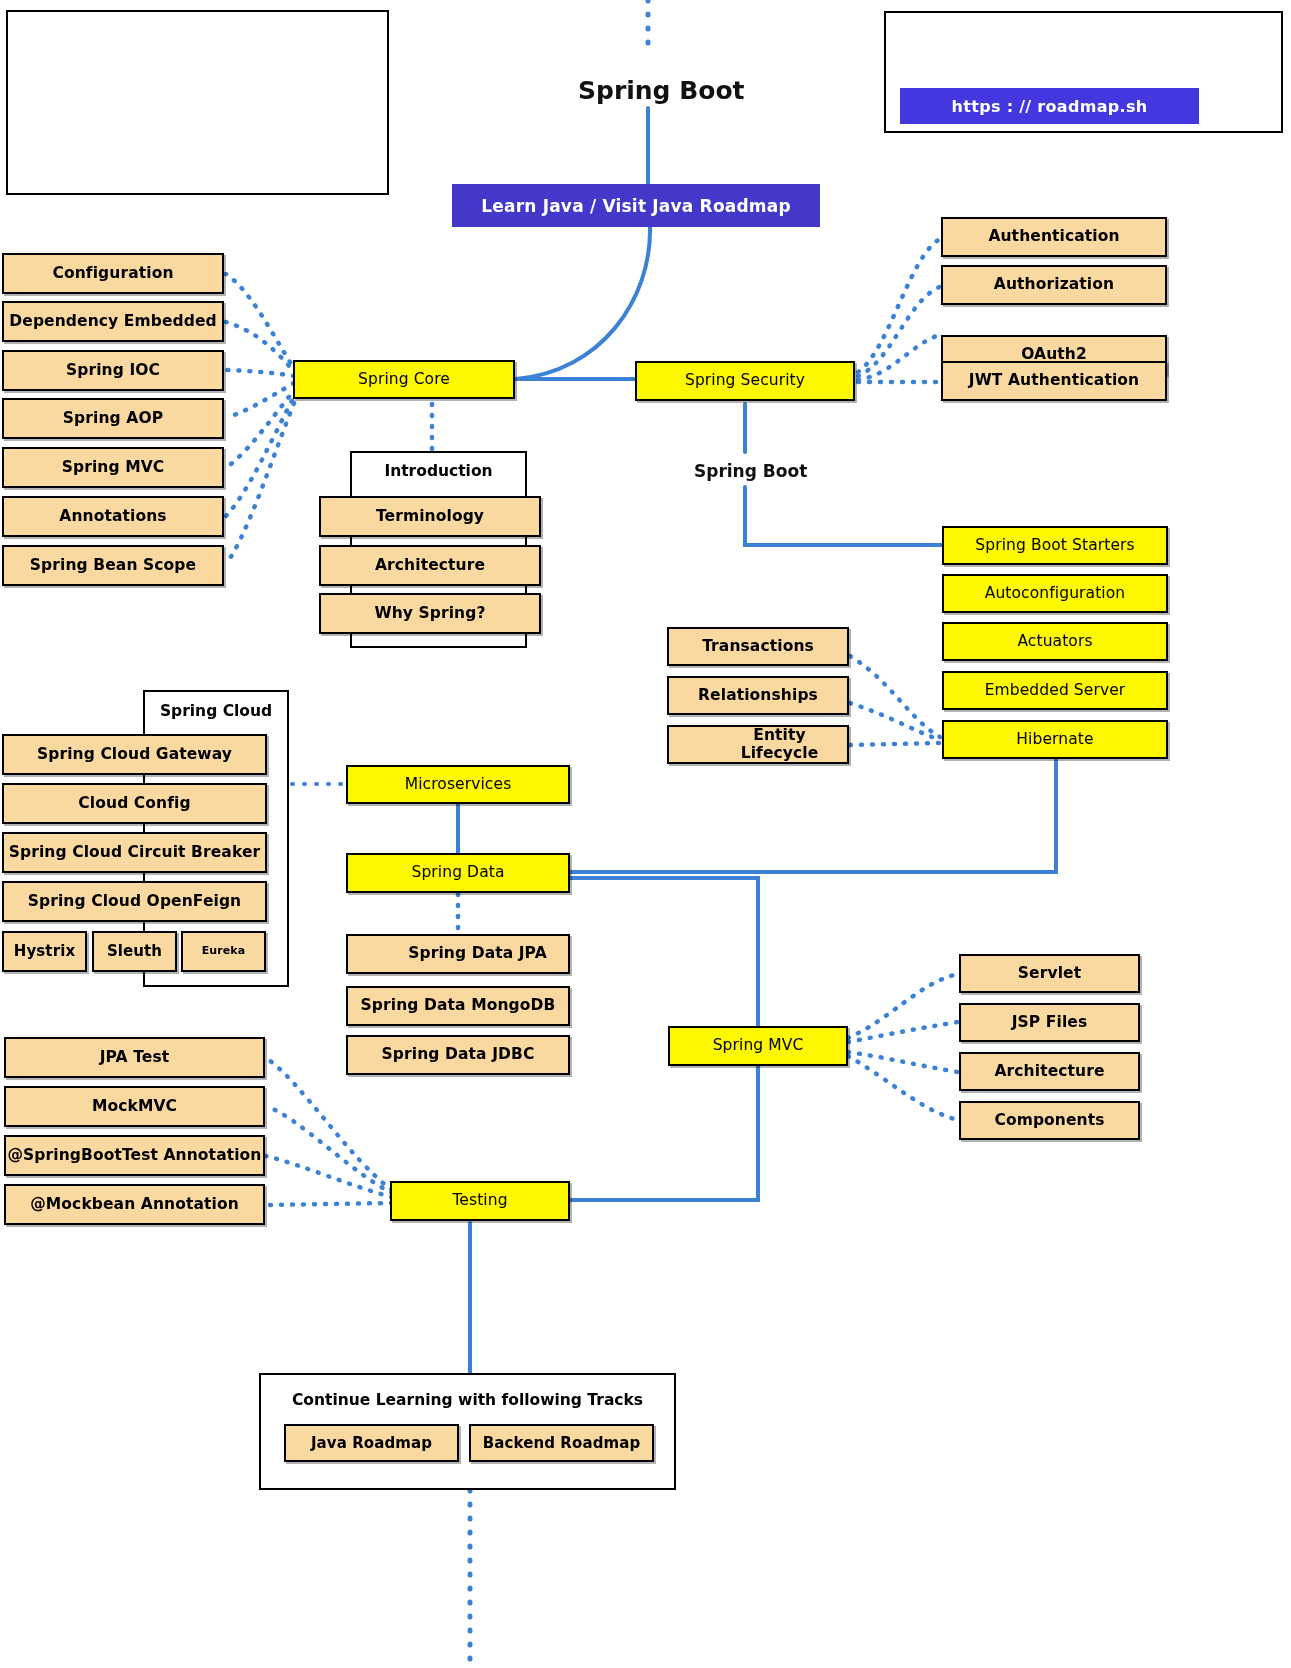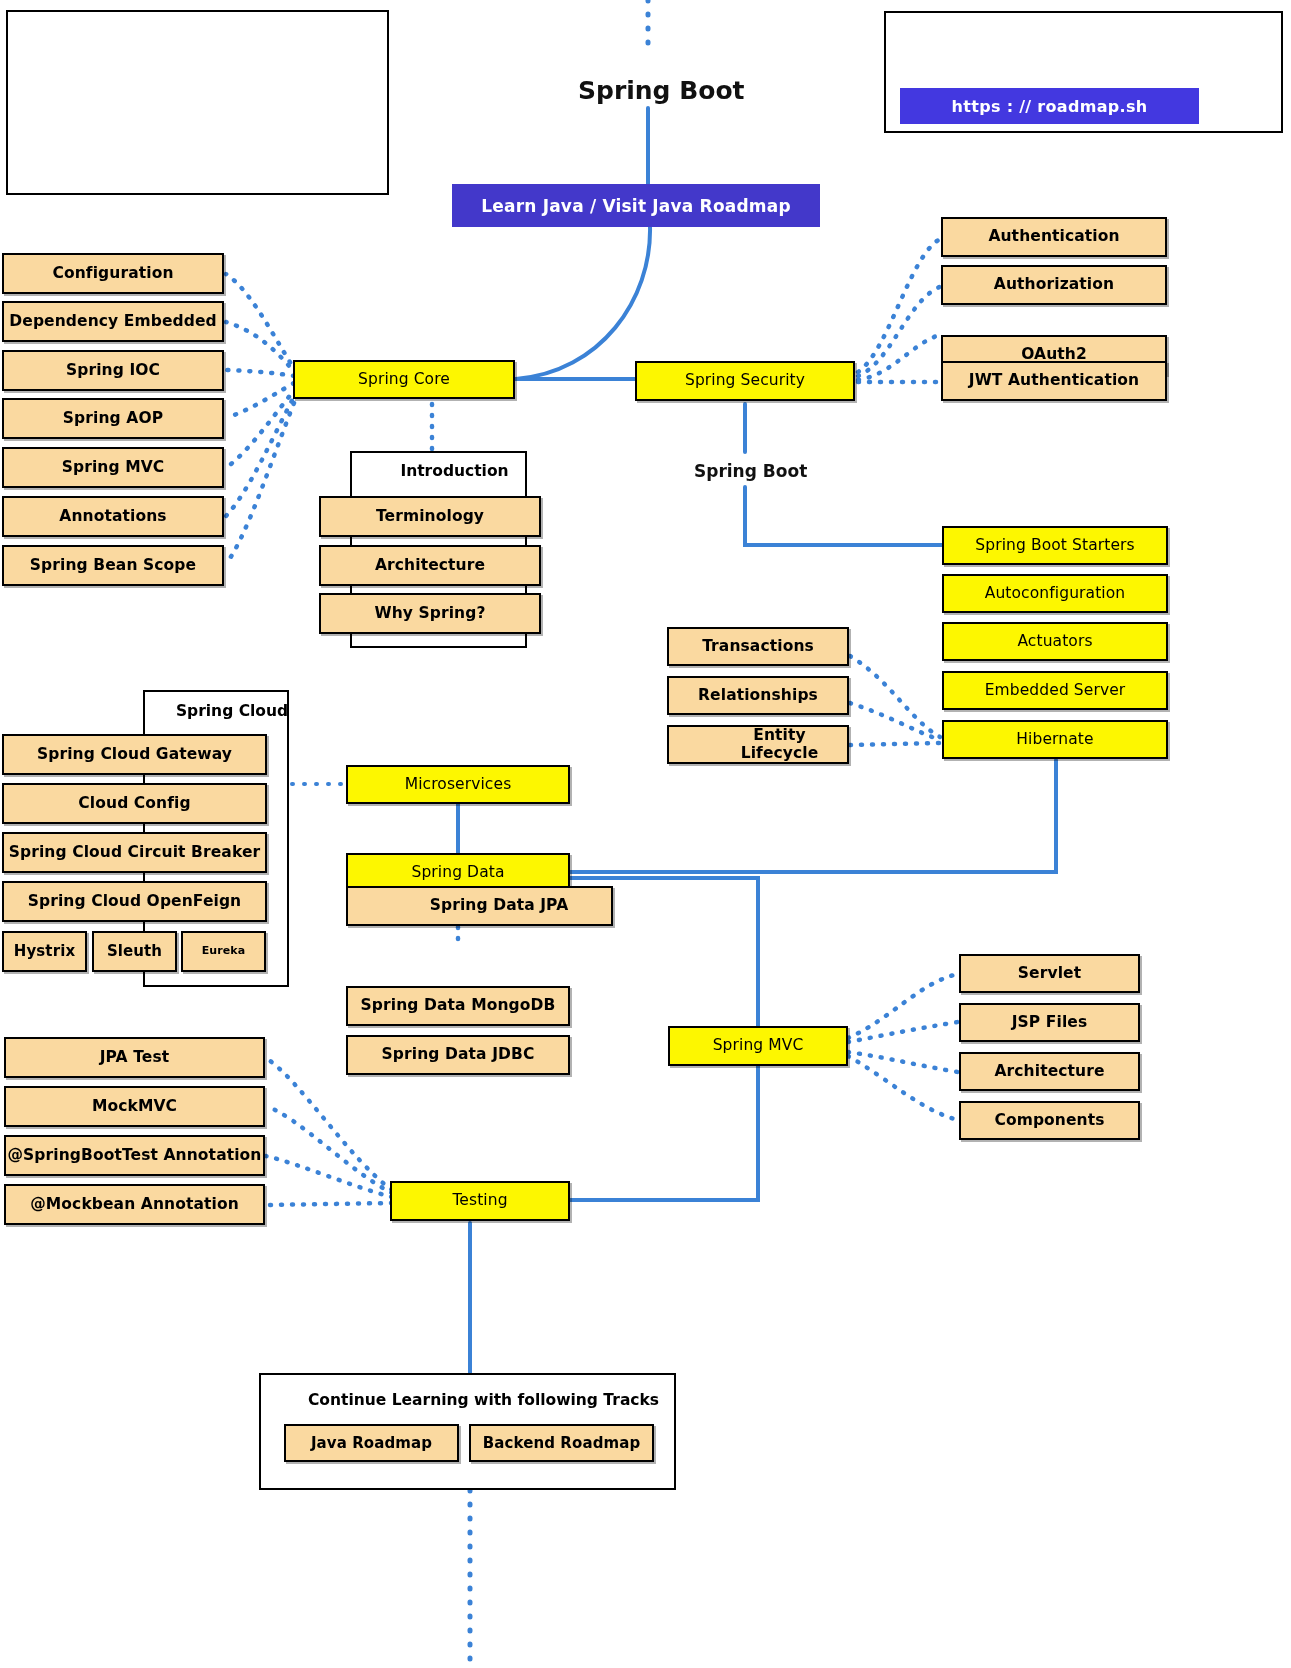--- a/index.html
+++ b/index.html
@@ -28,21 +28,21 @@
   
   .group{
     position:absolute;box-sizing:border-box;
     border:2.5px solid #000;background:#fff;
     z-index:2;
   }
   .group-title{
     position:absolute;z-index:6;
     font-size:15.5px;font-weight:600;color:#000;
     text-align:center;background:transparent;
-    display:flex;align-items:center;justify-content:center;padding-left:16px;
+    display:flex;align-items:center;justify-content:center;
   }
 
   
   .panel{
     position:absolute;box-sizing:border-box;
     border:2.5px solid #000;background:#fff;z-index:4;
   }
   .panel-heading{
     position:absolute;font-size:21px;font-weight:700;color:#111;
   }
@@ -227,21 +227,21 @@
   <div class="node tan" style="left:2px;top:734px;width:265px;height:41px;">Spring Cloud Gateway</div>
   <div class="node tan" style="left:2px;top:783px;width:265px;height:41px;">Cloud Config</div>
   <div class="node tan" style="left:2px;top:832px;width:265px;height:41px;">Spring Cloud Circuit Breaker</div>
   <div class="node tan" style="left:2px;top:881px;width:265px;height:41px;">Spring Cloud OpenFeign</div>
   <div class="node tan" style="left:2px;top:931px;width:85px;height:41px;font-size:15px;">Hystrix</div>
   <div class="node tan" style="left:92px;top:931px;width:85px;height:41px;font-size:15px;">Sleuth</div>
   <div class="node tan" style="left:181px;top:931px;width:85px;height:41px;font-size:11px;">Eureka</div>
 
   <div class="node yellow" style="left:346px;top:765px;width:224px;height:39px;">Microservices</div>
   <div class="node yellow" style="left:346px;top:853px;width:224px;height:40px;">Spring Data</div>
-  <div class="node tan" style="left:346px;top:886px;width:267px;height:40px;padding-left:39px;">Spring Data JPA</div>
+  <div class="node tan" style="left:346px;top:934px;width:224px;height:40px;padding-left:39px;">Spring Data JPA</div>
   <div class="node tan" style="left:346px;top:986px;width:224px;height:40px;">Spring Data MongoDB</div>
   <div class="node tan" style="left:346px;top:1035px;width:224px;height:40px;">Spring Data JDBC</div>
 
   <div class="node yellow" style="left:668px;top:1026px;width:180px;height:40px;">Spring MVC</div>
   <div class="node tan" style="left:959px;top:954px;width:181px;height:39px;">Servlet</div>
   <div class="node tan" style="left:959px;top:1003px;width:181px;height:39px;">JSP Files</div>
   <div class="node tan" style="left:959px;top:1052px;width:181px;height:39px;">Architecture</div>
   <div class="node tan" style="left:959px;top:1101px;width:181px;height:39px;">Components</div>
 
   <div class="node yellow" style="left:390px;top:1181px;width:180px;height:40px;">Testing</div>

